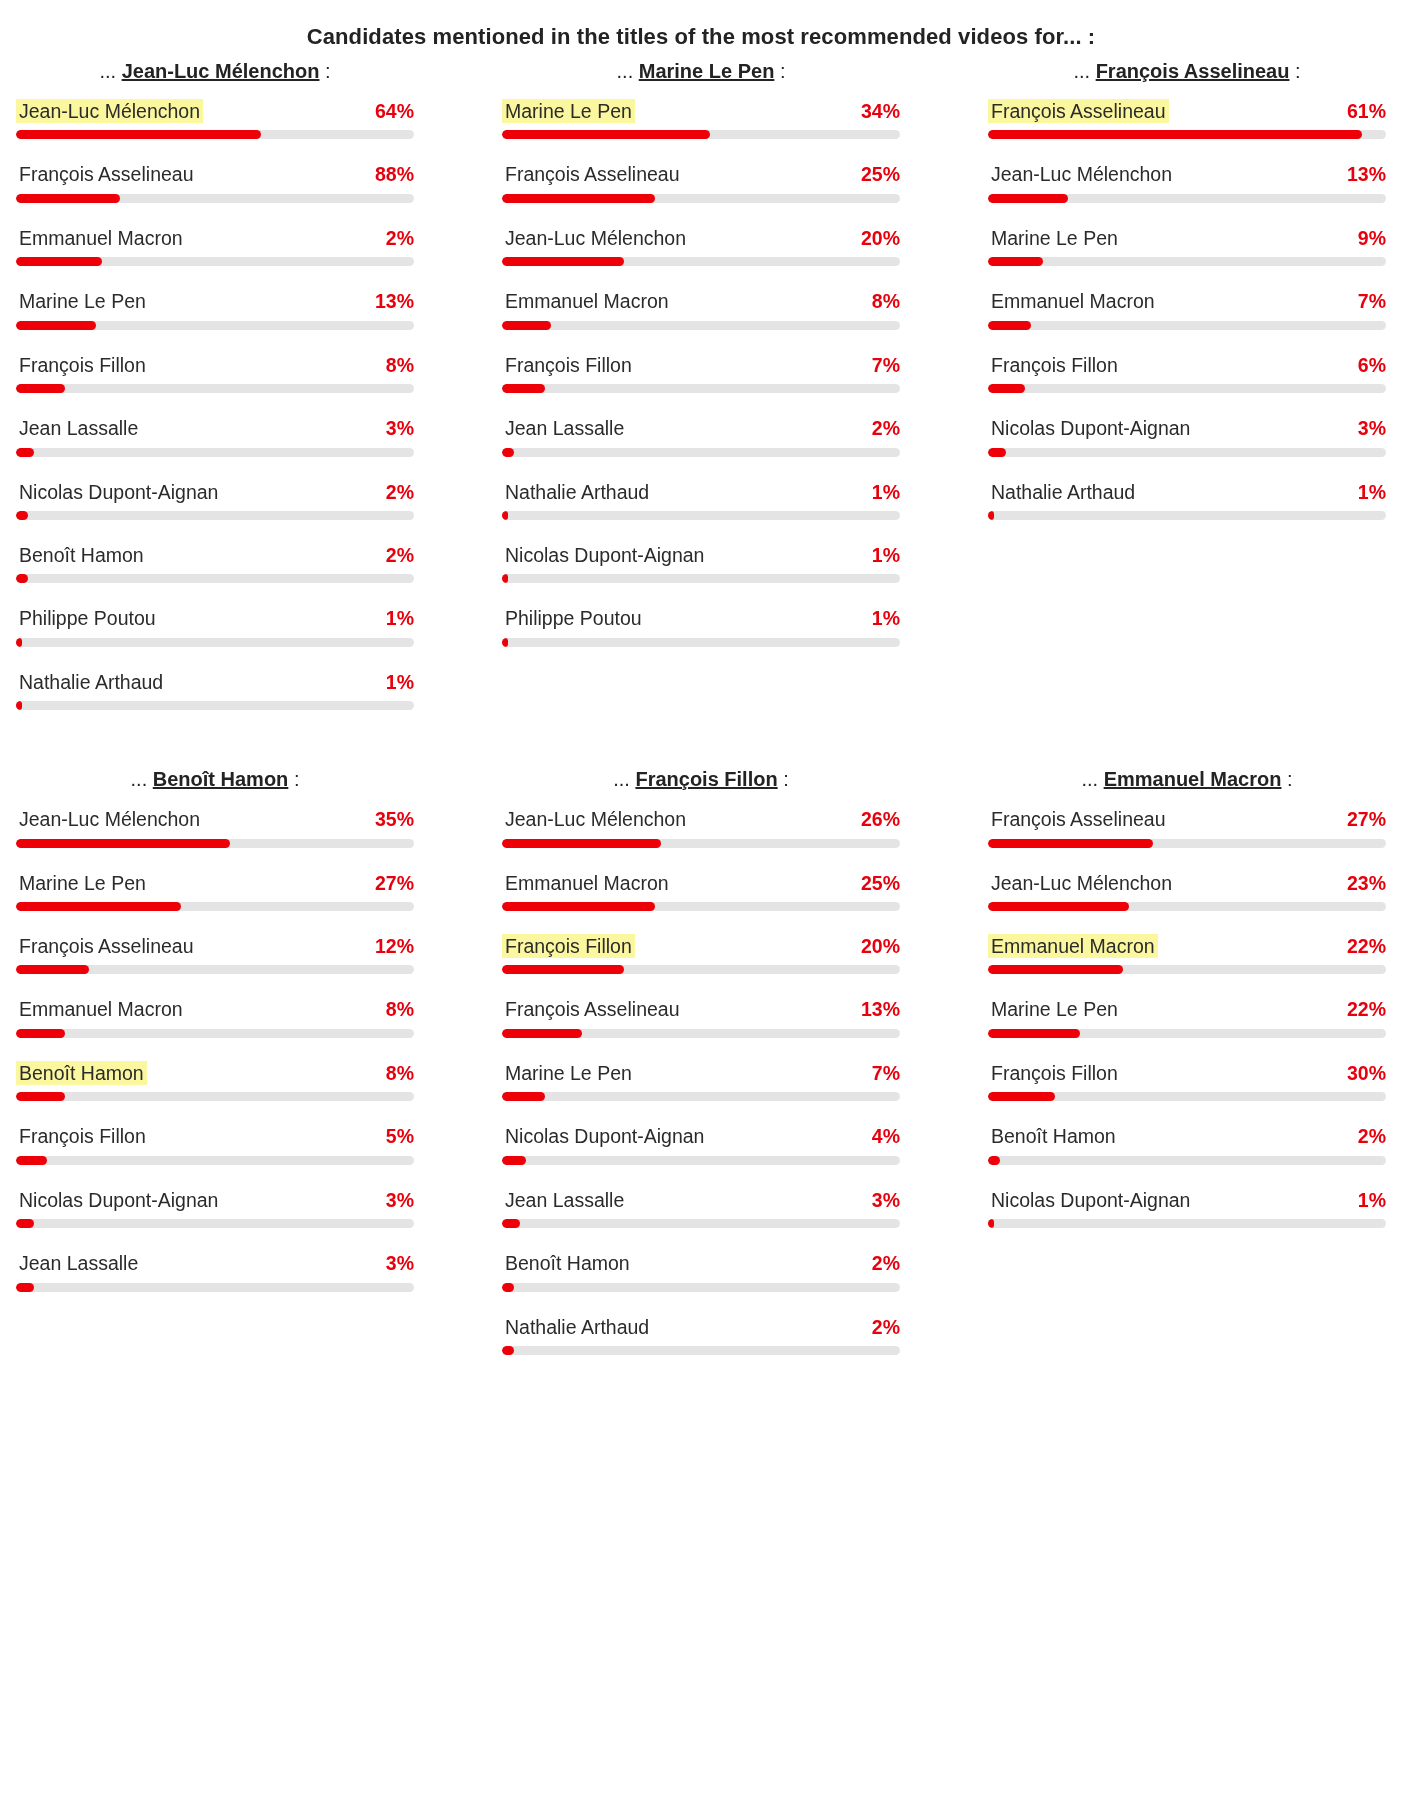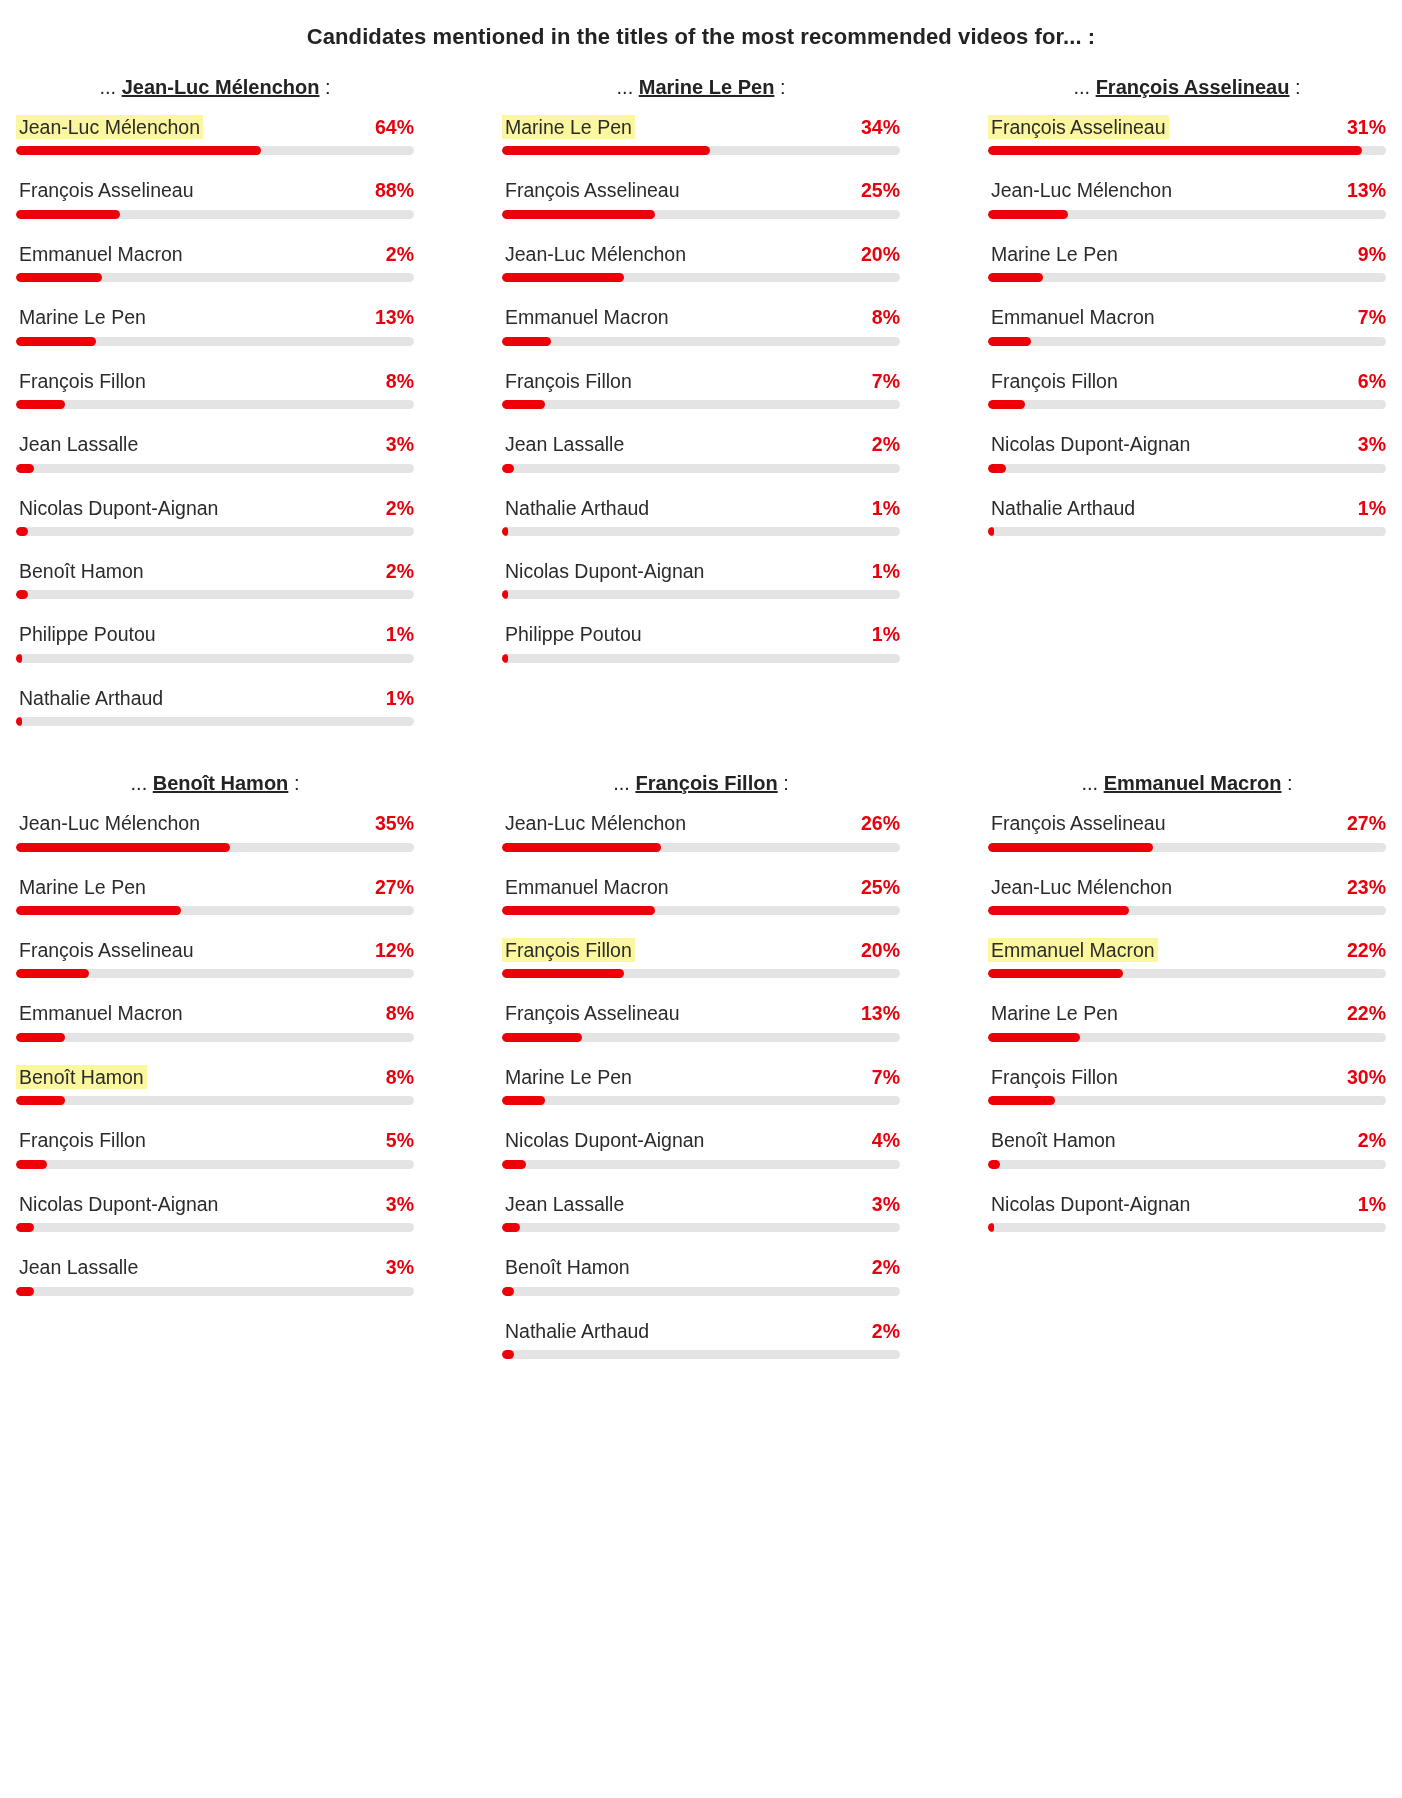--- a/index.html
+++ b/index.html
@@ -18,31 +18,31 @@
     width: 1402px;
     box-sizing: border-box;
     padding: 18px 10px 20px 10px;
   }
   .main-title {
     text-align: center;
     font-size: 22px;
     font-weight: bold;
     color: #232323;
     letter-spacing: 0.1px;
-    margin: 6px 0 26px 0;
+    margin: 6px 0 10px 0;
   }
   .grid {
     display: grid;
     grid-template-columns: 1fr 1fr 1fr;
     column-gap: 88px;
     row-gap: 0px;
     padding: 0 6px;
   }
   .panel {
-    margin-bottom: 46px;
+    margin-bottom: 58px;
   }
   .panel-title {
     text-align: center;
     font-size: 20px;
     color: #232323;
     margin: 0 0 16px 0;
     white-space: nowrap;
   }
   .panel-title .name {
     font-weight: bold;
@@ -272,21 +272,21 @@
           <div class="track">
             <div class="fill" style="width: 1.53846%;"></div>
           </div>
         </div>
       </div>
       <div class="panel">
         <div class="panel-title"><span>... </span><span class="name">François Asselineau</span><span> :</span></div>
         <div class="row">
           <div class="row-head">
             <span class="cand hl">François Asselineau</span>
-            <span class="pct">31%</span>
+            <span class="pct">61%</span>
           </div>
           <div class="track">
             <div class="fill" style="width: 93.8462%;"></div>
           </div>
         </div>
         <div class="row">
           <div class="row-head">
             <span class="cand">Jean-Luc Mélenchon</span>
             <span class="pct">13%</span>
           </div>

